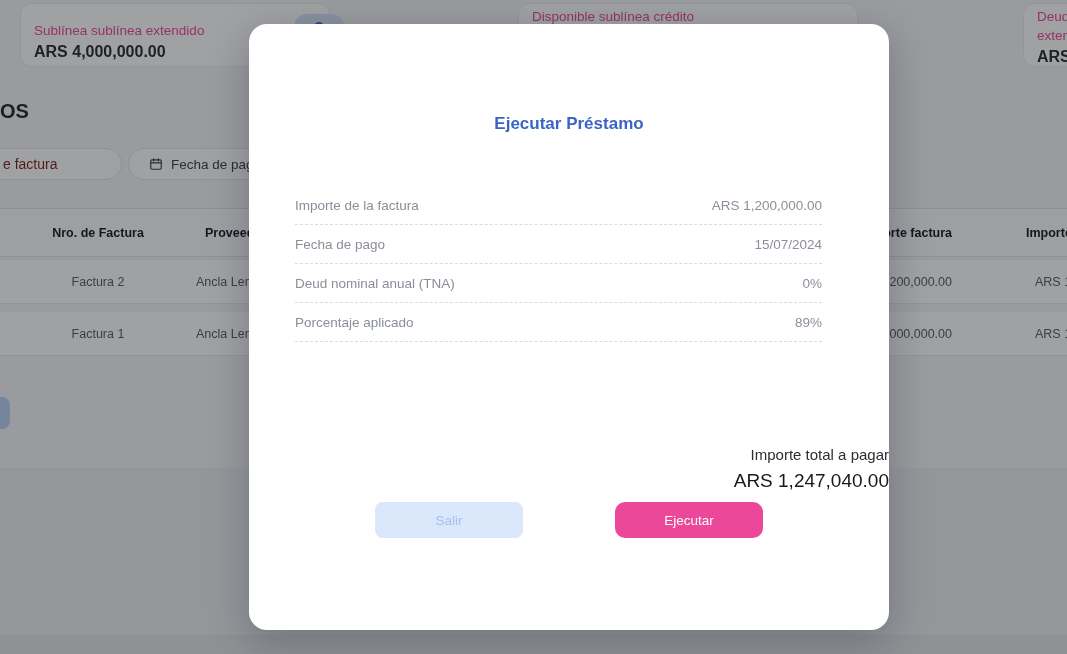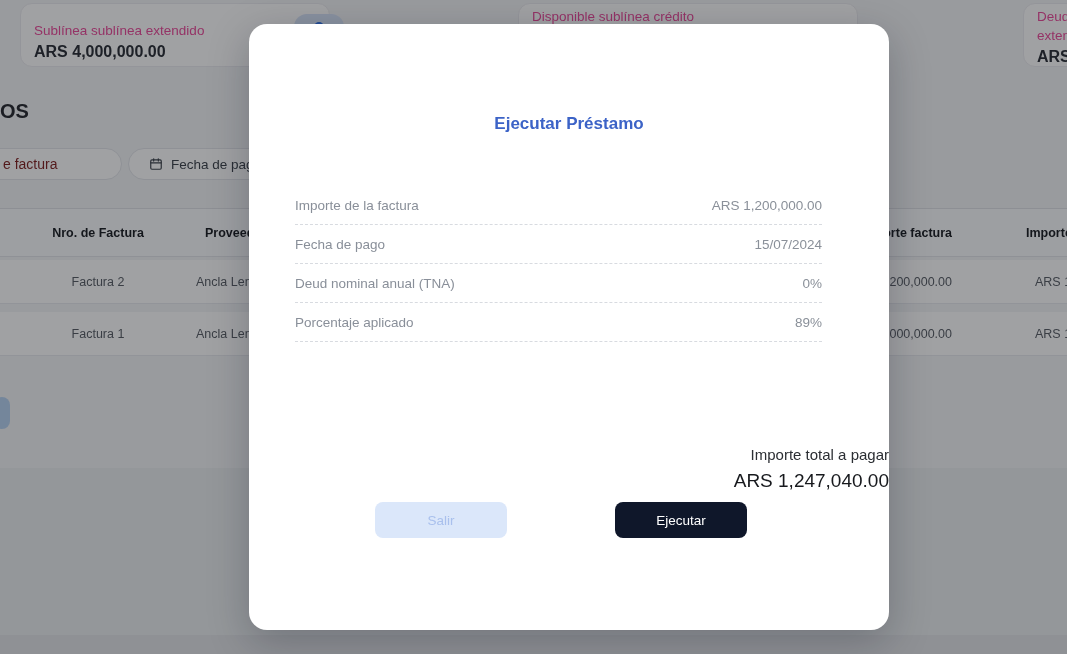--- a/index.html
+++ b/index.html
@@ -54,24 +54,24 @@
   .modal-title{position:absolute;left:0;top:90px;width:100%;text-align:center;
         font-size:17px;font-weight:bold;color:#3c63c7;}
   .modal-rows{position:absolute;left:46px;top:162px;width:527px;}
   .m-row{height:38px;display:flex;justify-content:space-between;align-items:center;
         border-bottom:1px dashed #d8dbe0;}
   .m-label{font-size:13.5px;color:#898f99;}
   .m-value{font-size:13.5px;color:#8a9099;}
   .total-block{position:absolute;left:0;top:374px;width:100%;text-align:right;margin-top:48px;}
   .total-label{font-size:15px;color:#2b2e33;line-height:18px;}
   .total-amount{font-size:19px;font-weight:500;color:#17191d;margin-top:5px;line-height:24px;}
-  .btn{position:absolute;top:478px;width:132px;height:36px;border:none;border-radius:8px;
+  .btn{position:absolute;top:478px;width:148px;height:36px;border:none;border-radius:8px;
         font-family:"Liberation Sans",sans-serif;font-size:13.5px;font-weight:500;cursor:pointer;}
   .btn-cancel{left:126px;background:#dbe7fa;color:#a9c0ed;}
-  .btn-confirm{left:366px;background:#0f172a;color:#ffffff;}
+  .btn-confirm{left:366px;background:#ec4899;color:#ffffff;border-radius:10px;}
 </style>
 </head>
 <body>
 
 <div class="stage">
 
   <div class="card card1">
     <div class="card-label">Sublínea sublínea extendido</div>
     <div class="card-amount">ARS 4,000,000.00</div>
     <div class="icon-btn icon-btn1">

